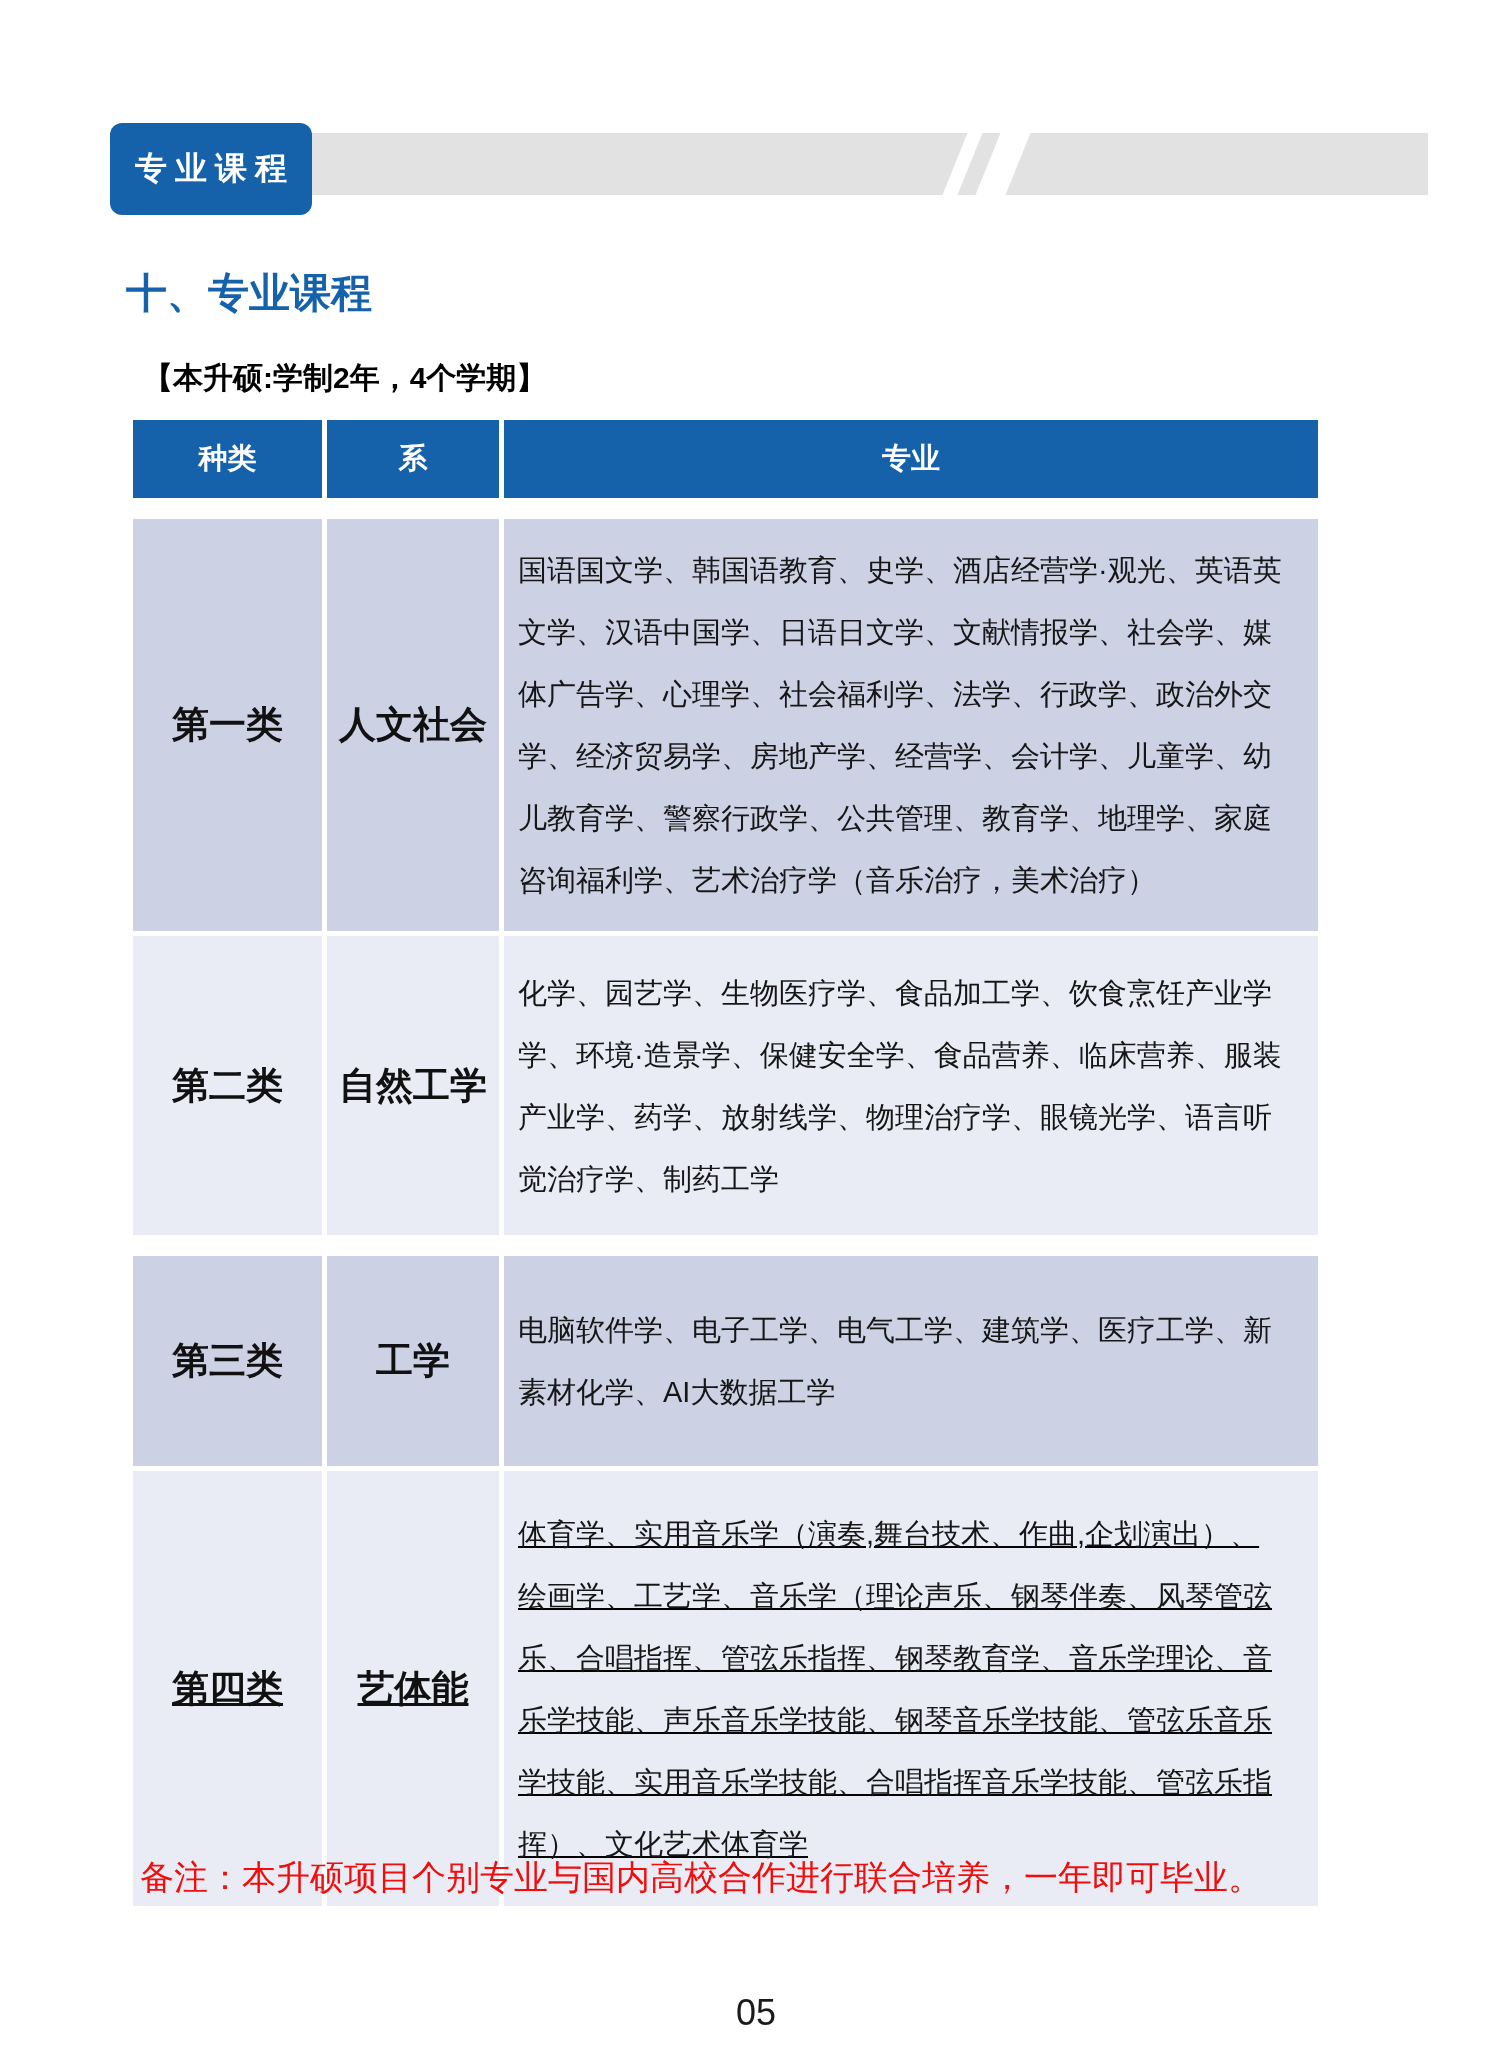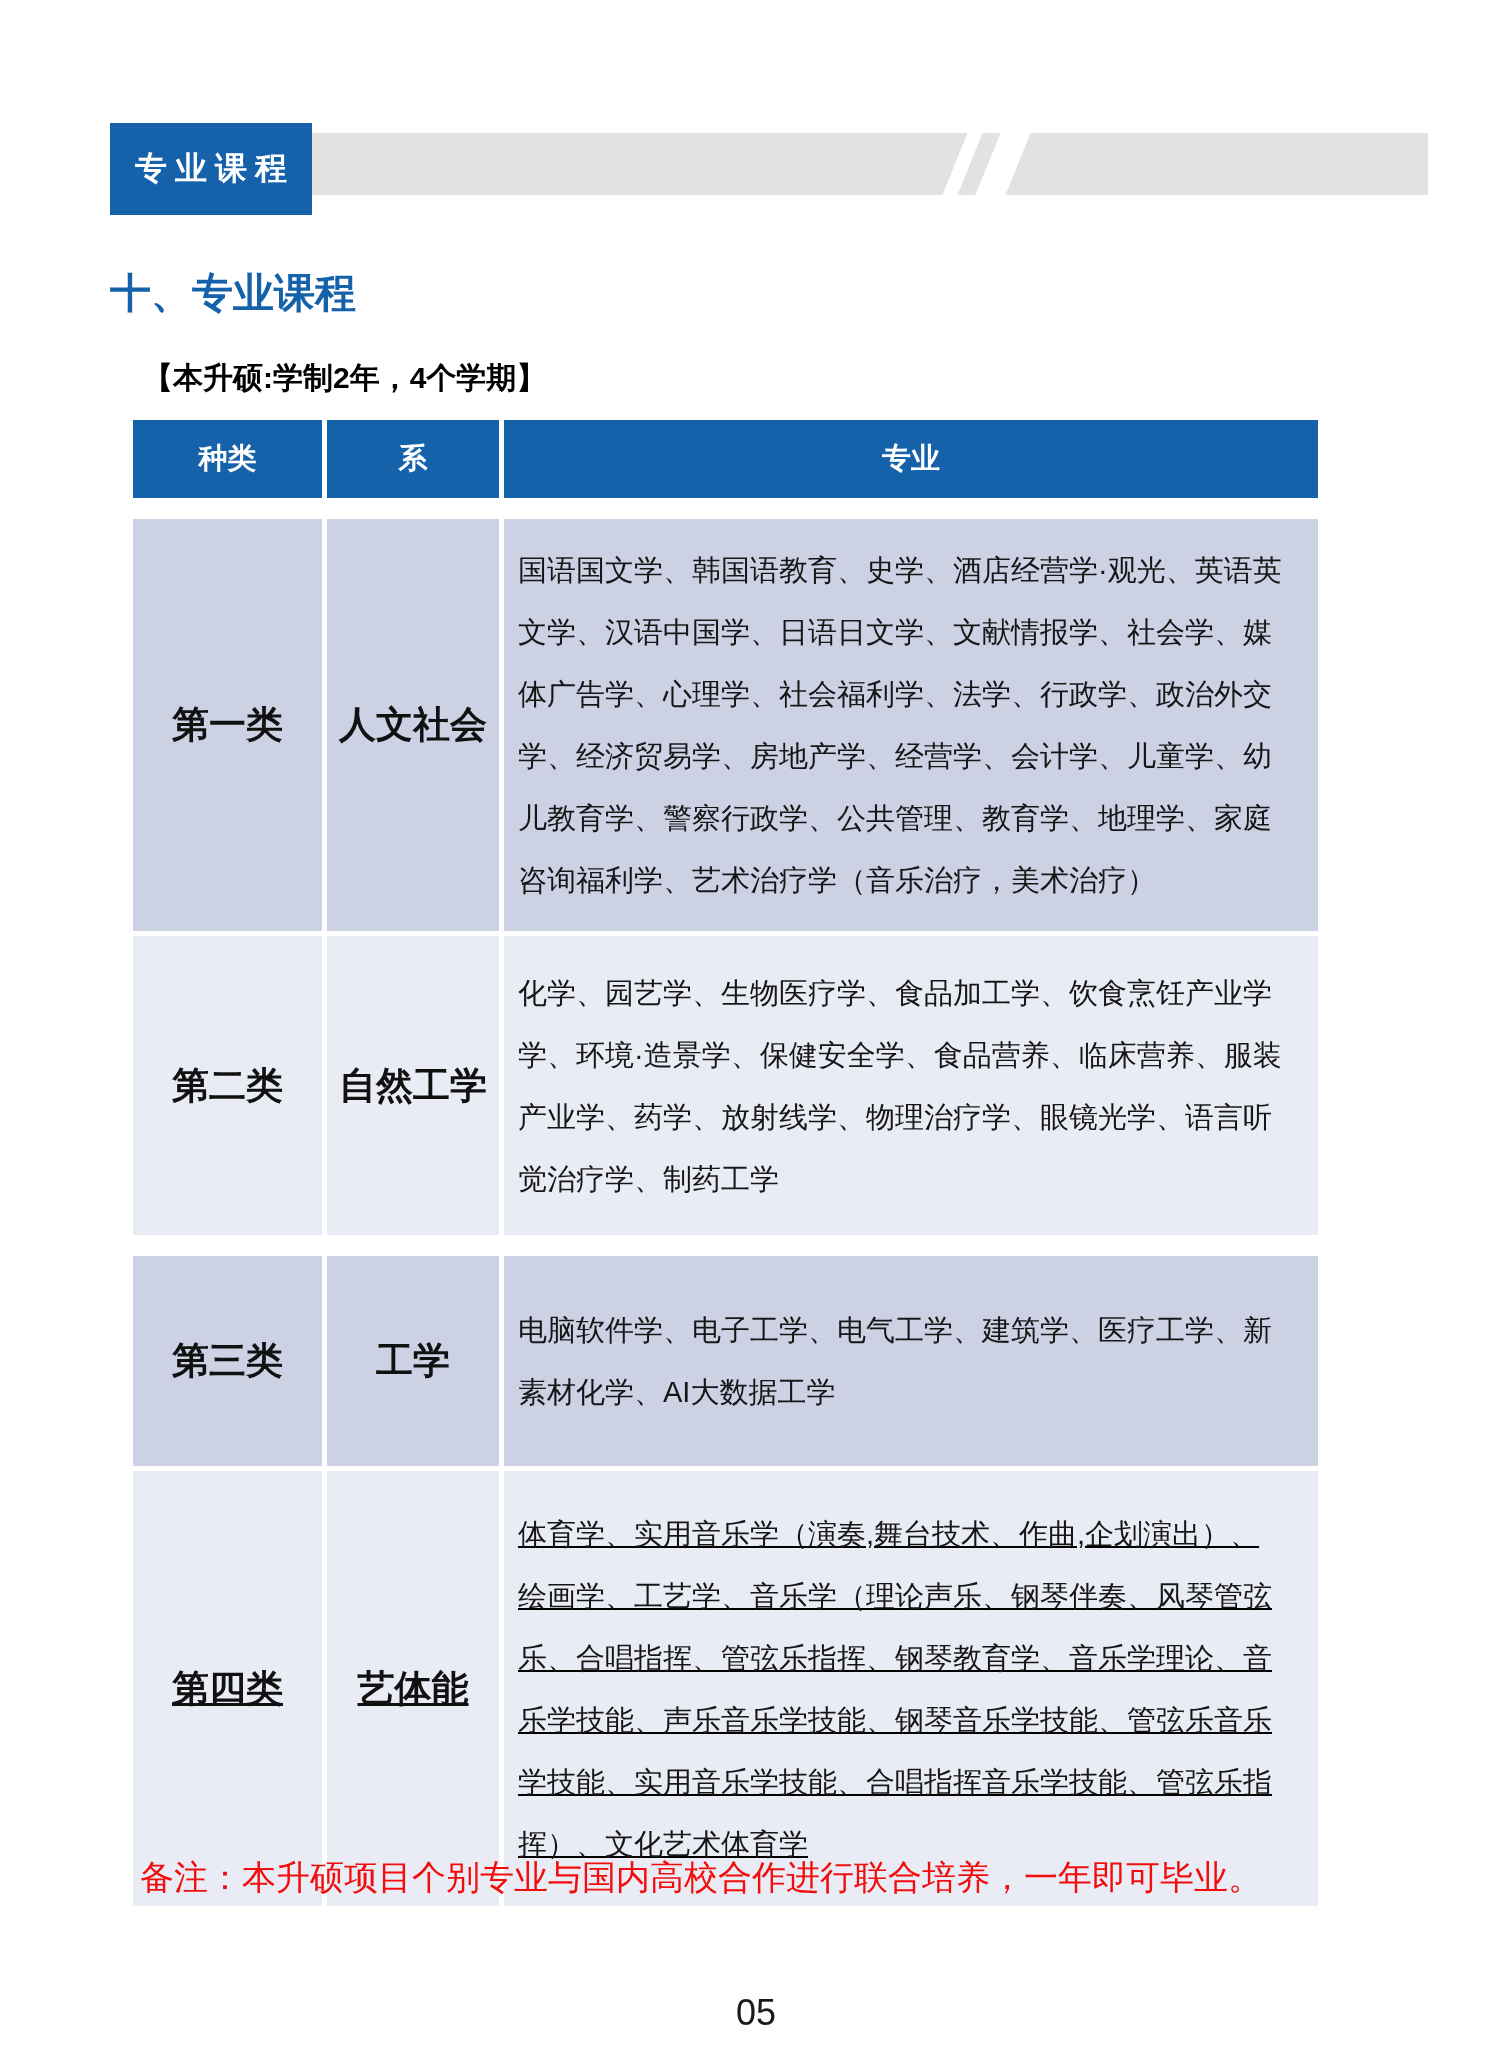--- a/index.html
+++ b/index.html
@@ -29,34 +29,34 @@
     background: #ffffff;
     transform: skewX(-22deg);
   }
   .stripe-slash.s1 { left: 643px; width: 15px; }
   .stripe-slash.s2 { left: 676px; width: 30px; }
   .banner-box {
     position: absolute;
     left: 110px; top: 123px;
     width: 202px; height: 92px;
     background: var(--accent-blue, #1562ab);
-    display: flex; align-items: center; justify-content: center;
+    display: flex; align-items: center; justify-content: center; border-radius: 12px;
   }
   .banner-box span {
     color: #ffffff;
     font-size: 32px;
     font-weight: bold;
     letter-spacing: 8px;
     padding-left: 8px;
   }
 
   
   .section-heading {
     position: absolute;
-    left: 110px; top: 266px;
+    left: 126px; top: 266px;
     color: var(--accent-blue, #1562ab);
     font-size: 41px;
     font-weight: bold;
   }
   .sub-heading {
     position: absolute;
     left: 143px; top: 358px;
     color: #000000;
     font-size: 30px;
     font-weight: bold;

